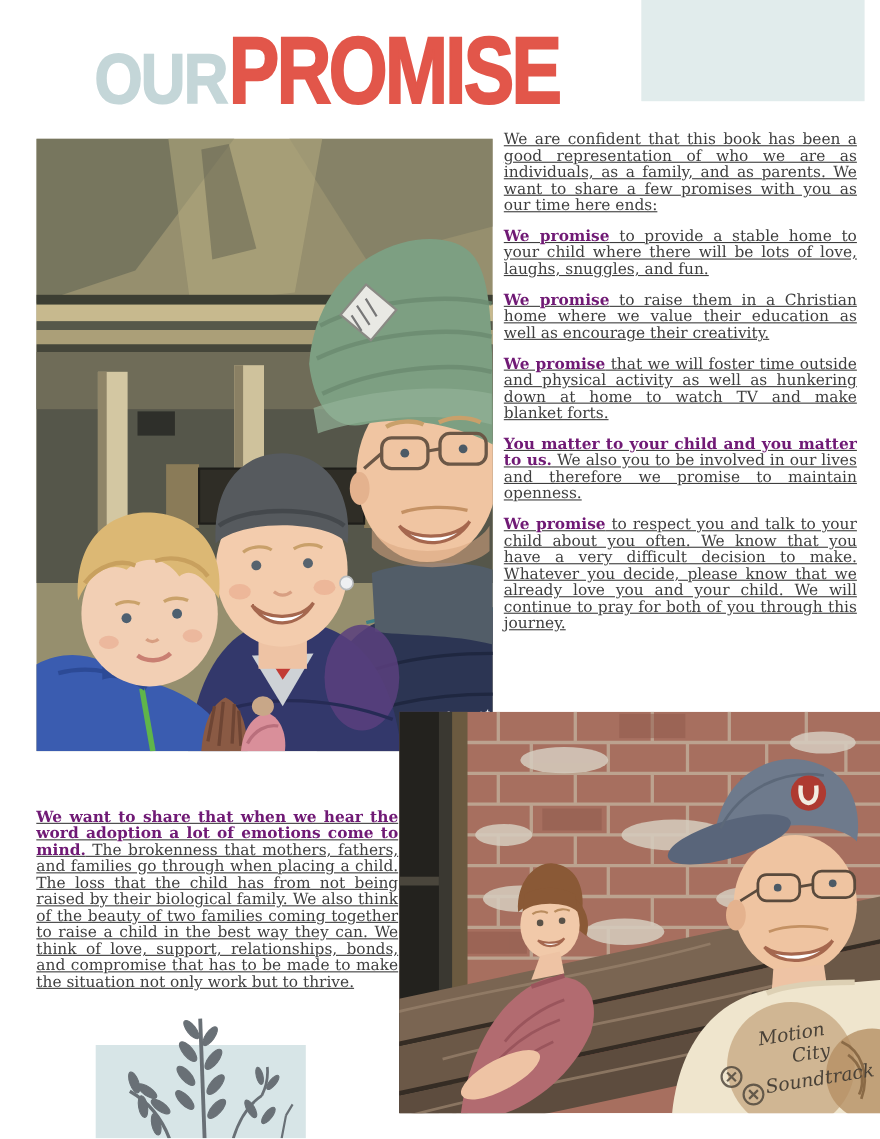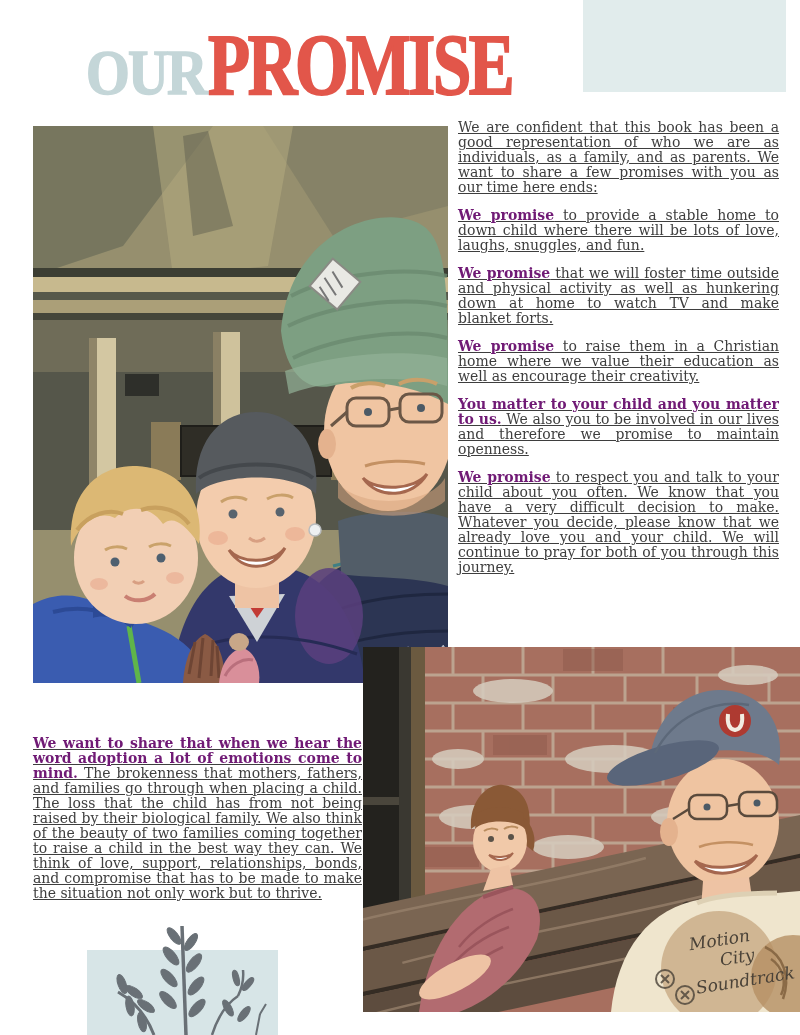--- a/index.html
+++ b/index.html
@@ -3,21 +3,21 @@
 <meta charset="utf-8">
 <style>
   html,body{margin:0;padding:0;background:#ffffff;}
   .page{position:relative;width:800px;height:1035px;background:#ffffff;overflow:hidden;
         font-family:"DejaVu Serif",serif;color:#3e3e3e;}
   
   .block-top-right{position:absolute;left:583px;top:0;width:203px;height:92px;background:#e1ecec;}
   .block-bottom-left{position:absolute;left:87px;top:950px;width:191px;height:85px;background:#d7e5e7;}
   
   .title-row{position:absolute;left:86px;top:22px;display:flex;align-items:baseline;white-space:nowrap;
-             font-family:Liberation Serif, serif;font-weight:bold;line-height:1;}
+             font-family:Liberation Sans, sans-serif;font-weight:bold;line-height:1;}
   .title-our{font-size:64px;color:#c4d6d8;letter-spacing:-2px;transform:scaleX(.88);transform-origin:left bottom;
              -webkit-text-stroke:1.5px #c4d6d8;}
   .title-promise{font-size:86px;color:#e2564a;letter-spacing:-3px;transform:scaleX(.80);transform-origin:left bottom;
              margin-left:-14px;-webkit-text-stroke:2px #e2564a;}
   
   .right-col{position:absolute;left:458px;top:120px;width:321px;}
   .bottom-left-par{position:absolute;left:33px;top:736px;width:329px;}
   p.body{font-size:14px;line-height:15px;text-align:justify;margin:0 0 13px 0;hyphens:none;text-decoration:underline;}
   p.body b{font-weight:bold;color:#701a75;}
   
@@ -138,23 +138,23 @@
       <path d="M150,557 C152,530 160,514 172,508 C186,514 192,534 192,557 Z" fill="#8a5a44"></path>
       <path d="M156,548 L162,516 M166,552 L170,512 M178,550 L180,514 M186,552 L184,520" stroke="#6e4534" stroke-width="3"></path>
       <path d="M186,557 C188,536 198,524 210,522 C222,526 228,542 226,557 Z" fill="#d98f9a"></path>
       <path d="M192,550 C198,538 210,532 220,534" stroke="#b96f7c" stroke-width="3" fill="none"></path>
       <ellipse cx="206" cy="516" rx="10" ry="9" fill="#c8a788"></ellipse>
     </g>
   </svg>
 
   <div class="right-col">
     <p class="body"><b></b><span>We are confident that this book has been a good representation of who we are as individuals, as a family, and as parents. We want to share a few promises with you as our time here ends:</span></p>
-    <p class="body"><b>We promise</b><span> to provide a stable home to down child where there will be lots of love, laughs, snuggles, and fun.</span></p>
+    <p class="body"><b>We promise</b><span> to provide a stable home to your child where there will be lots of love, laughs, snuggles, and fun.</span></p>
+    <p class="body"><b>We promise</b><span> to raise them in a Christian home where we value their education as well as encourage their creativity.</span></p>
     <p class="body"><b>We promise</b><span> that we will foster time outside and physical activity as well as hunkering down at home to watch TV and make blanket forts.</span></p>
-    <p class="body"><b>We promise</b><span> to raise them in a Christian home where we value their education as well as encourage their creativity.</span></p>
     <p class="body"><b>You matter to your child and you matter to us.</b><span> We also you to be involved in our lives and therefore we promise to maintain openness.</span></p>
     <p class="body"><b>We promise</b><span> to respect you and talk to your child about you often. We know that you have a very difficult decision to make. Whatever you decide, please know that we already love you and your child. We will continue to pray for both of you through this journey.</span></p>
   </div>
 
   <div class="bottom-left-par">
     <p class="body"><b>We want to share that when we hear the word adoption a lot of emotions come to mind.</b><span> The brokenness that mothers, fathers, and families go through when placing a child. The loss that the child has from not being raised by their biological family. We also think of the beauty of two families coming together to raise a child in the best way they can. We think of love, support, relationships, bonds, and compromise that has to be made to make the situation not only work but to thrive.</span></p>
   </div>
 
   <svg class="photo photo-couple" viewBox="0 0 437 365" aria-hidden="true">
     <rect width="437" height="365" fill="#a76f5f"></rect>

